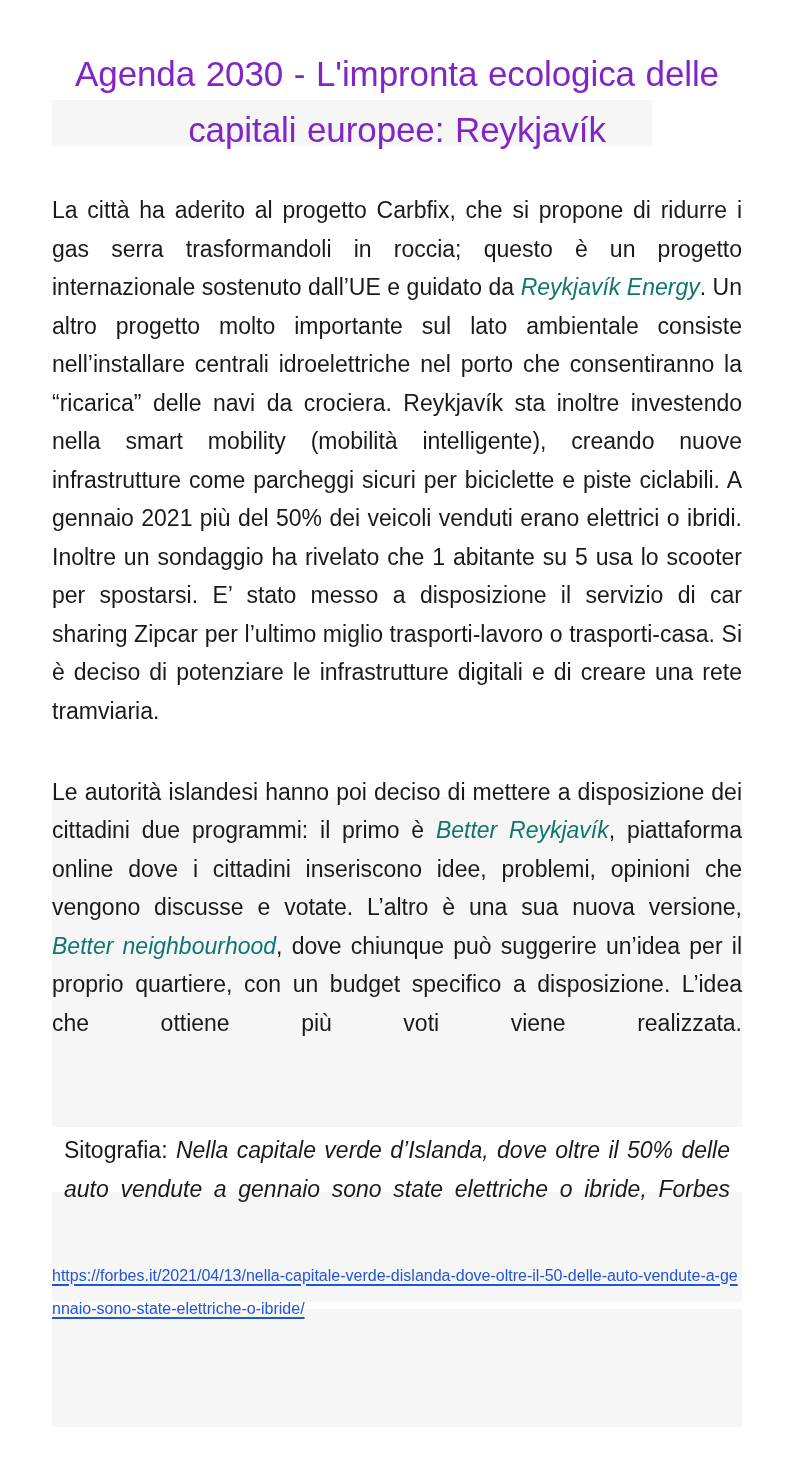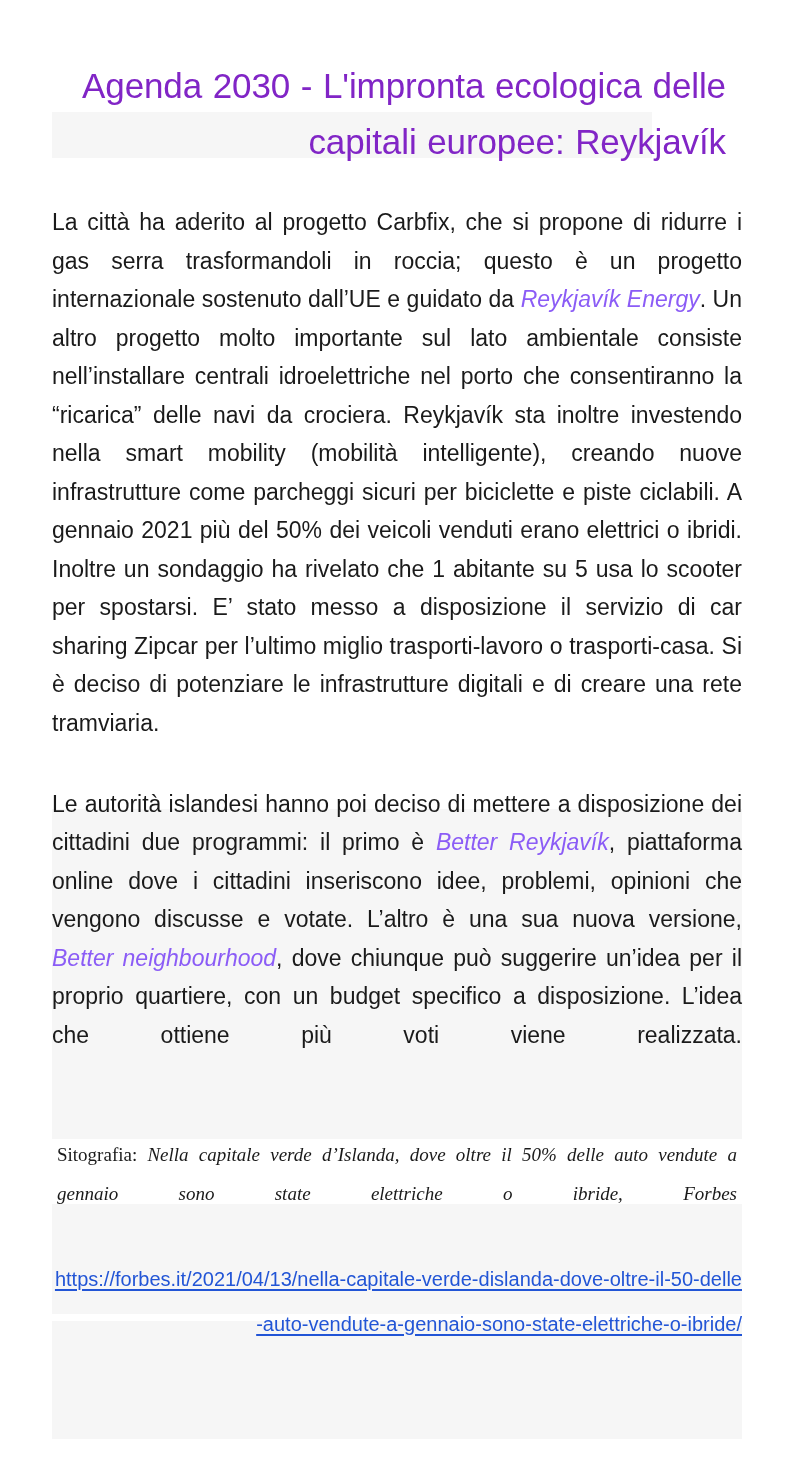--- a/index.html
+++ b/index.html
@@ -33,23 +33,23 @@
   }
 
   
   .doc-title {
     color: #8125c6;
     font-family: "Liberation Sans", sans-serif;
     font-size: 35px;
     font-weight: 400;
     line-height: 56px;
     letter-spacing: -0.1px;
-    margin: 16px;
+    margin: 4px;
     padding-top: 42px;
-    text-align: right;
+    text-align: center;
     white-space: normal;
     word-spacing: 1px;
   }
 
   
   .body-block {
     margin-top: 33px;
   }
 
   p.para {
@@ -62,59 +62,58 @@
     font-weight: 400;
     hyphens: none;
   }
 
   p.para + p.para {
     margin-top: 4px;
   }
 
   .para i, .para em {
     font-style: italic;
-    color: #8b5cf6;
+    color: #0f766e;
   }
 
   
   p.para::after {
     content: "";
     display: inline-block;
     width: 100%;
   }
 
   .spacer-line {
     height: 38.5px;
   }
 
   
   .sitografia {
-    margin: 5px;
+    margin: 12px;
     color: #1a1a1a;
-    font-size: 19px;
+    font-size: 23px;
     line-height: 38.5px;
     text-align: justify;
     text-justify: inter-word;
-    font-family: Liberation Serif, serif;
   }
   .sitografia::after {
     content: "";
     display: inline-block;
     width: 100%;
   }
   .sitografia i {
     font-style: italic;
   }
 
   
   .url-line {
     margin: 0;
-    font-size: 20px;
-    line-height: 45px;
-    text-align: right;
+    font-size: 16px;
+    line-height: 33px;
+    text-align: left;
     word-break: break-all;
     overflow-wrap: anywhere;
   }
   a.forbes-link {
     color: #2255d6;
     text-decoration: underline;
     text-decoration-thickness: 1.5px;
     text-underline-offset: 3px;
     cursor: pointer;
     word-break: break-all;

